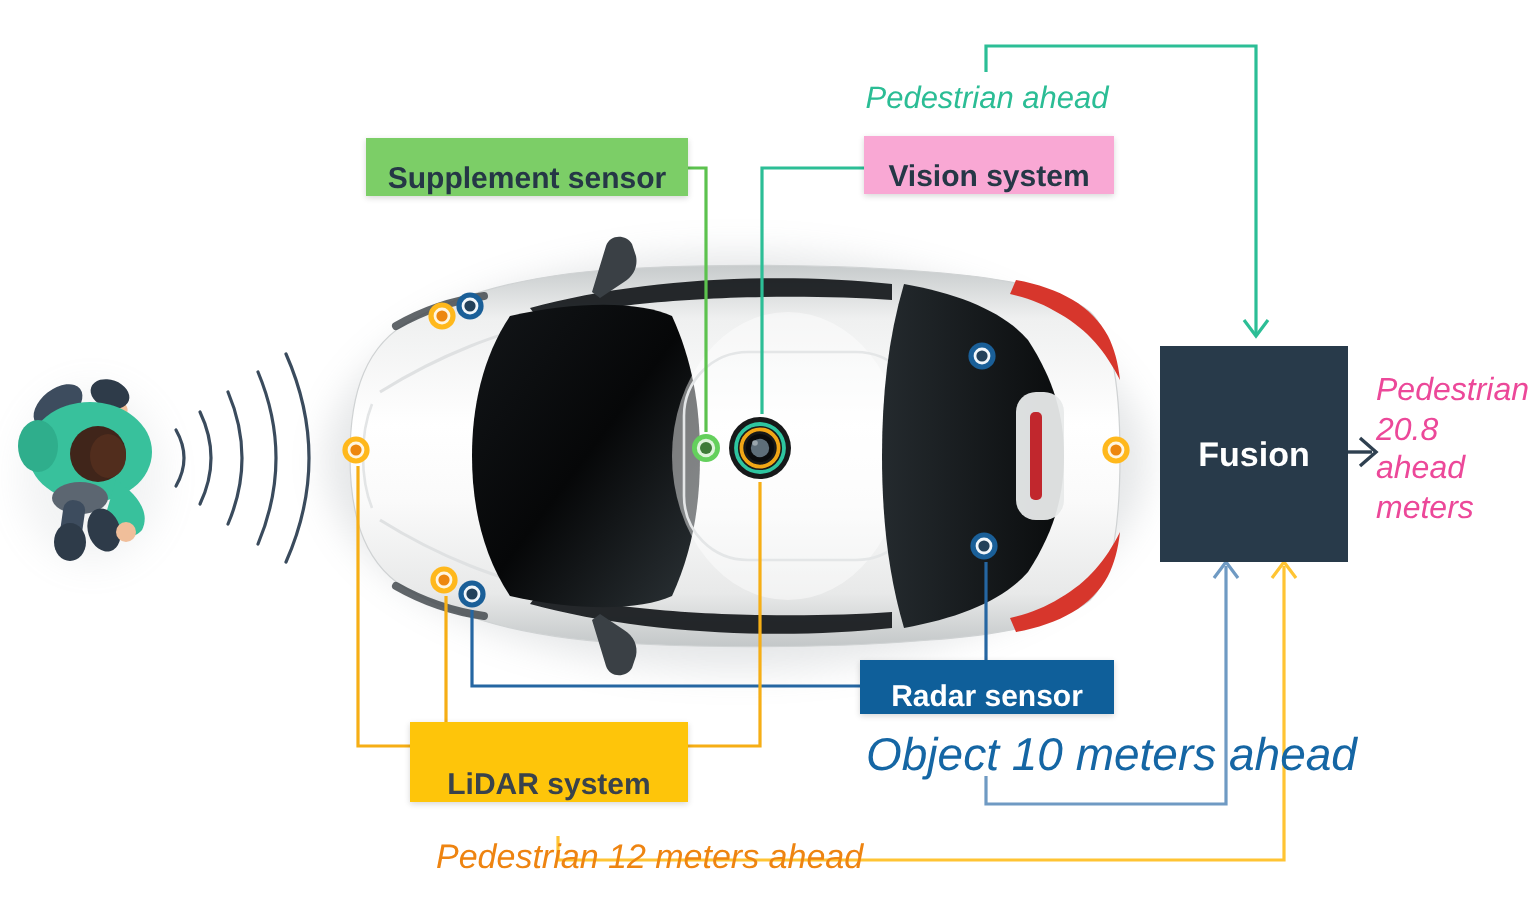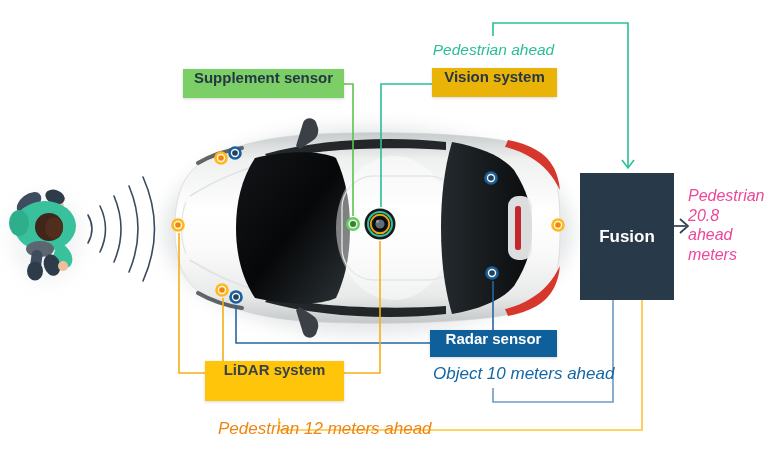--- a/index.html
+++ b/index.html
@@ -1,30 +1,30 @@
 <!DOCTYPE html>
 <html><head>
 <meta charset="utf-8">
 <style>
   html,body{margin:0;padding:0;background:#fff;}
   .stage{position:relative;width:770px;height:450px;background:#ffffff;overflow:hidden;
          font-family:"Liberation Sans","DejaVu Sans",sans-serif;}
   .scene{position:absolute;left:0;top:0;}
-  .sysLabel{position:absolute;display:flex;align-items:flex-start;justify-content:center;
+  .sysLabel{position:absolute;display:flex;align-items:flex-end;justify-content:center;
             font-weight:bold;font-size:15px;color:#253746;box-shadow:0 1px 3px rgba(0,0,0,.16);}
   .lbl-supplement{left:183px;top:69px;width:161px;height:29px;background:#7CCE67;}
-  .lbl-vision{left:432px;top:68px;width:125px;height:29px;background:#eab308;}
+  .lbl-vision{left:432px;top:68px;width:125px;height:29px;background:#f9a8d4;}
   .lbl-radar{left:430px;top:330px;width:127px;height:27px;background:#0F5F9A;color:#ffffff;}
   .lbl-lidar{left:205px;top:361px;width:139px;height:40px;background:#FEC50A;color:#39424B;}
-  .fusion{position:absolute;left:580px;top:173px;width:94px;height:127px;background:#283A4A;
+  .fusion{position:absolute;left:580px;top:173px;width:94px;height:108px;background:#283A4A;
           color:#ffffff;display:flex;flex-direction:column;align-items:center;justify-content:center;
           font-weight:bold;font-size:17px;line-height:23px;}
   .ann{position:absolute;font-style:italic;white-space:nowrap;}
   .ann-vision{left:430px;top:41px;width:127px;text-align:center;color:#2BBD95;font-size:15.5px;}
-  .ann-radar{left:433px;top:364px;color:#1566A4;font-size:17px;}
+  .ann-radar{left:433px;top:364px;color:#1566A4;font-size:23px;}
   .ann-lidar{left:218px;top:394px;color:#EE8411;font-size:17px;margin-top:25px;}
   .ann-fusion{left:688px;top:186px;width:82px;color:#ec4899;font-size:16px;line-height:19.5px;
               font-style:italic;white-space:normal;}
 </style>
 </head>
 <body>
 
 <div class="stage">
 
   <svg class="scene" width="770" height="450" viewBox="0 0 770 450">

